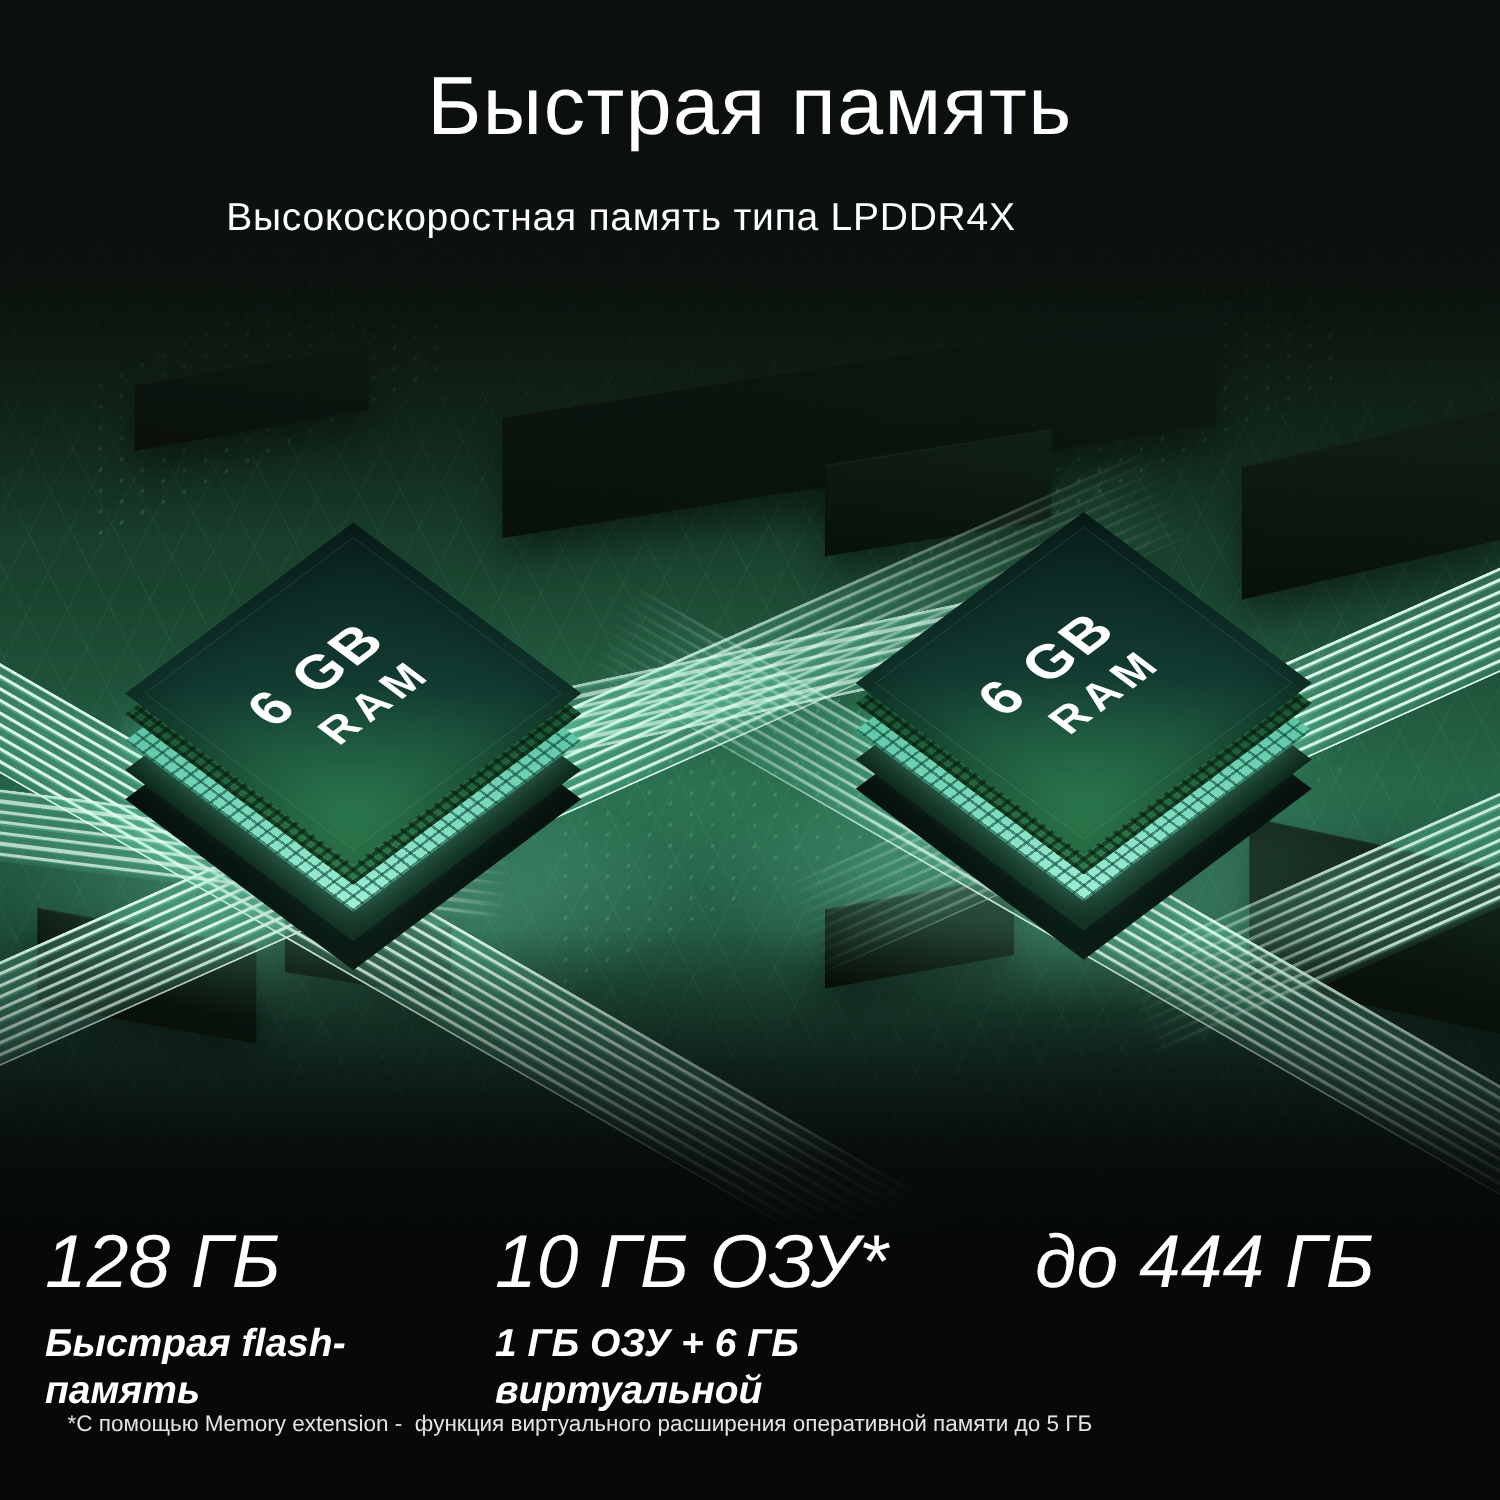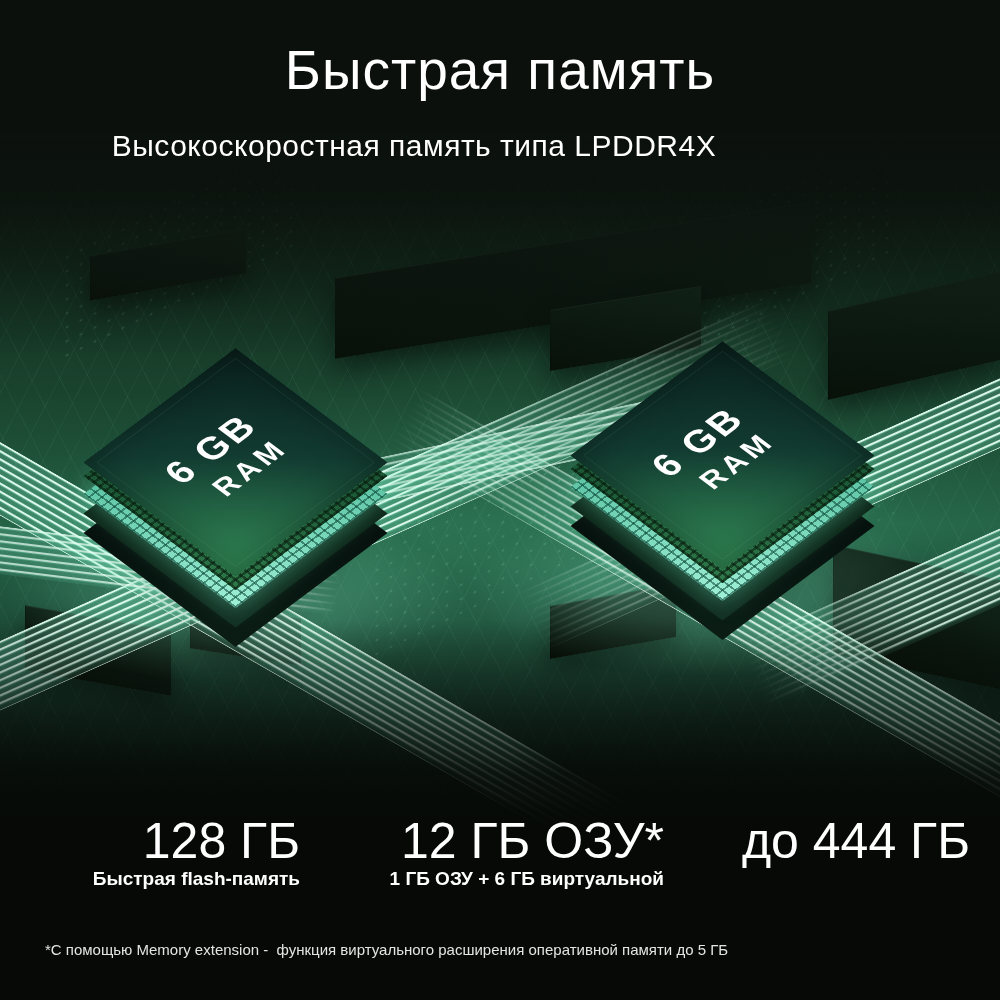--- a/index.html
+++ b/index.html
@@ -135,28 +135,28 @@
     background: linear-gradient(0deg, #060906 0%, #060906 45%, rgba(6,9,6,0.88) 60%, rgba(6,9,6,0) 100%);
   }
 
   
   .title {
     position:absolute; left:0; width:1000px; top:38px; z-index:20;
     text-align:center; font-size:55px; font-weight:300; letter-spacing:1px;
   }
   .subtitle {
     position:absolute; left:0; width:828px; top:129px; z-index:20;
-    text-align:center; font-size:30px; font-weight:400; letter-spacing:0.5px;
-  }
-  .spec { position:absolute; top:815px; z-index:20; text-align:right; }
+    text-align:center; font-size:26px; font-weight:400; letter-spacing:0.5px;
+  }
+  .spec { position:absolute; top:815px; z-index:20; text-align:left;font-style:italic; }
   .spec-1 { left:30px;  width:270px; }
   .spec-2 { left:330px; width:334px; }
   .spec-3 { left:690px; width:280px; }
   .spec-value { font-size:50px; font-weight:300; line-height:1.05; }
-  .spec-label { font-size:19px; font-weight:700; }
+  .spec-label { font-size:26px; font-weight:700; margin-top:12px; }
   .footnote {
     position:absolute; left:45px; top:941px; width:920px; z-index:20;
     font-size:15px; font-weight:400; color:#e4e4e4; white-space:pre-wrap;
   }
 </style>
 </head>
 <body>
 
 <div class="stage">
 
@@ -227,21 +227,21 @@
   <div class="fade-bottom"></div>
 
   <div class="title">Быстрая память</div>
   <div class="subtitle">Высокоскоростная память типа LPDDR4X</div>
 
   <div class="spec spec-1">
     <div class="spec-value">128 ГБ</div>
     <div class="spec-label">Быстрая flash-память</div>
   </div>
   <div class="spec spec-2">
-    <div class="spec-value">12 ГБ ОЗУ*</div>
+    <div class="spec-value">10 ГБ ОЗУ*</div>
     <div class="spec-label">1 ГБ ОЗУ + 6 ГБ виртуальной</div>
   </div>
   <div class="spec spec-3">
     <div class="spec-value">до 444 ГБ</div>
   </div>
 
   <div class="footnote">*С помощью Memory extension -  функция виртуального расширения оперативной памяти до 5 ГБ</div>
 
 </div>
 

